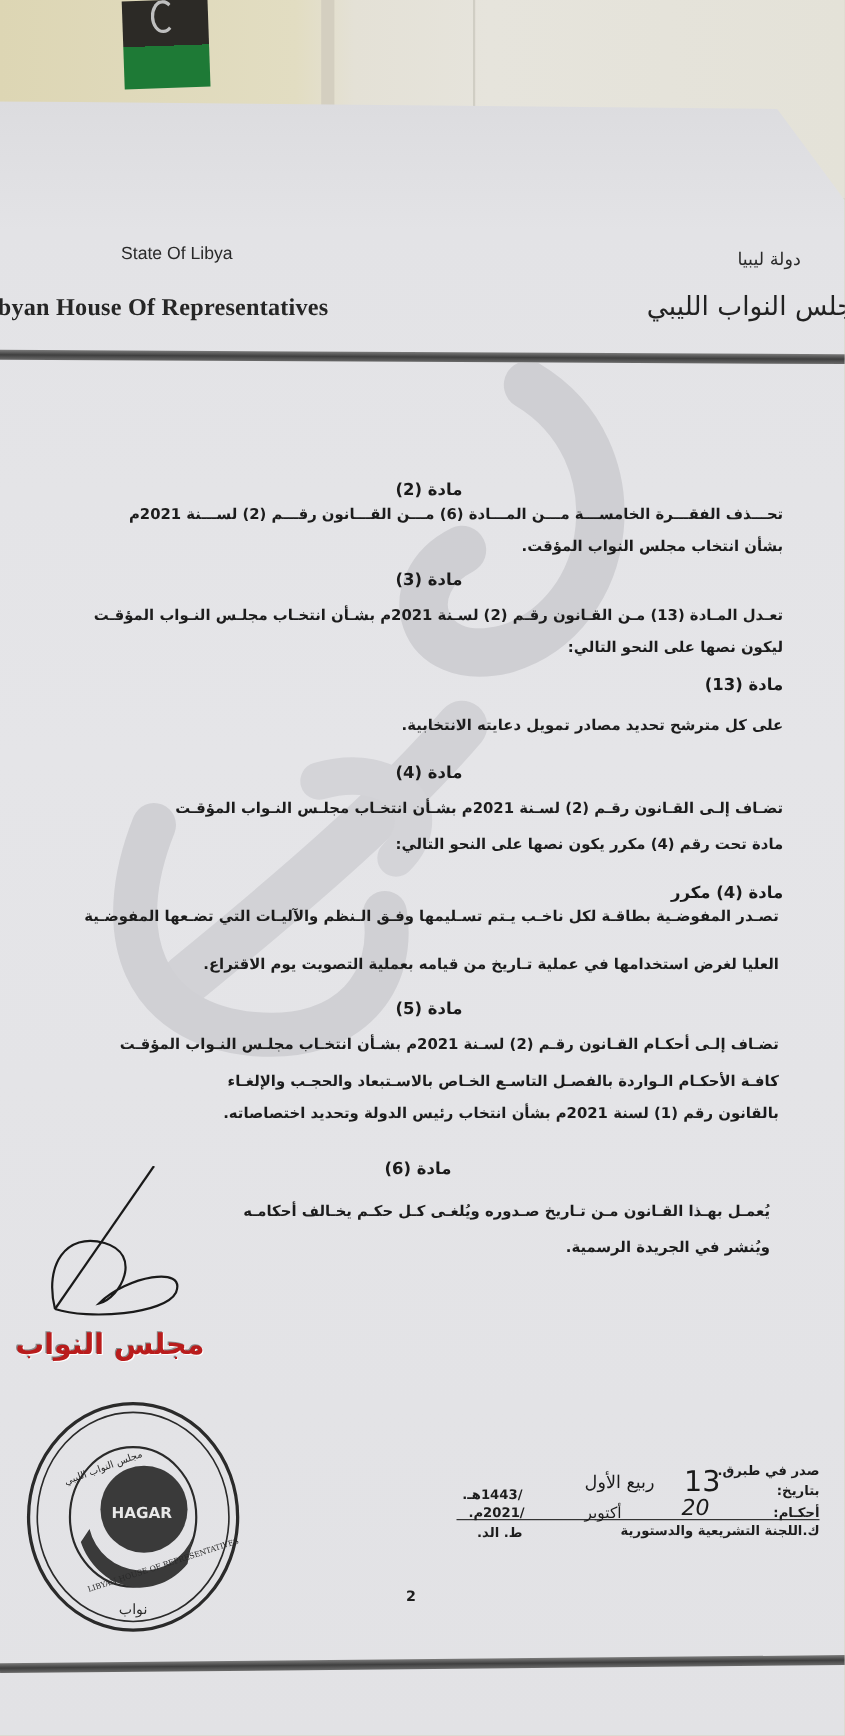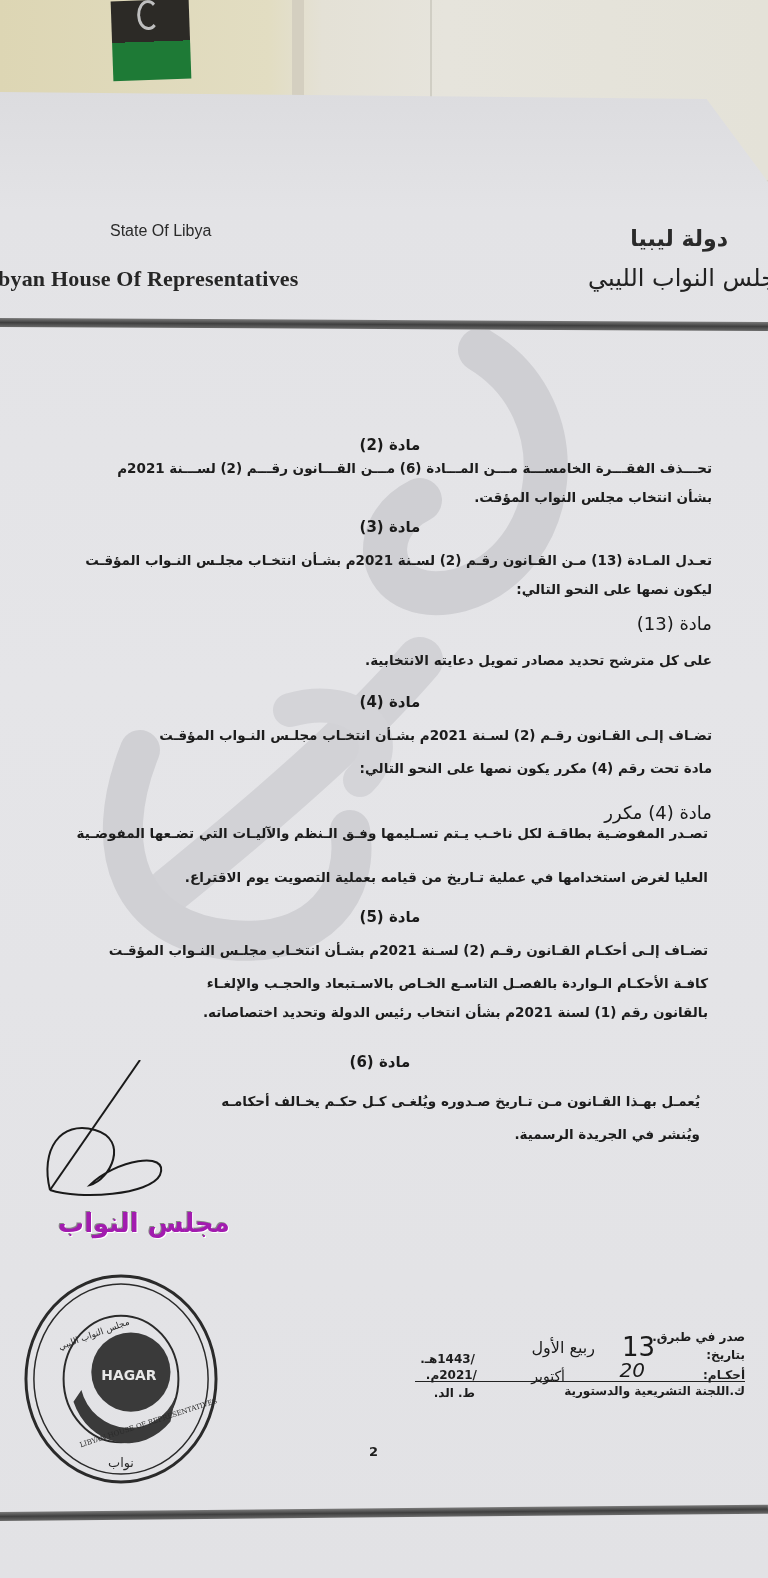--- a/index.html
+++ b/index.html
@@ -21,35 +21,35 @@
     .paper { position: absolute; left: 0; top: 92px; width: 768px; height: 1486px;
              background: linear-gradient(180deg, #dcdcdf 0%, #e3e3e6 8%, #e5e5e8 40%, #e2e2e5 100%);
              clip-path: polygon(0 0, 92% 7px, 100% 90px, 100% 100%, 0 100%); }
 
     .watermark { position: absolute; left: 60px; top: 330px; width: 520px; height: 640px; pointer-events: none; }
 
     .header-en-1 { position: absolute; left: 110px; top: 222px; font-family: "Liberation Sans", sans-serif;
                    font-size: 16px; color: #2a2a2a; }
     .header-en-2 { position: absolute; left: -2px; top: 266px; font-family: "Liberation Serif", serif;
                    font-size: 22px; color: #262626; font-weight: bold; letter-spacing: 0.2px; }
-    .header-ar-1 { position: absolute; right: 40px; top: 226px; font-size: 22px; color: #2a2a2a; direction: rtl; font-weight: bold; }
+    .header-ar-1 { position: absolute; right: 40px; top: 226px; font-size: 16px; color: #2a2a2a; direction: rtl; }
     .header-ar-2 { position: absolute; right: -8px; top: 264px; font-size: 24px; color: #222; direction: rtl; }
 
     .rule { position: absolute; left: 0; height: 9px; background: linear-gradient(180deg,#7a7a7a,#3f3f3f 50%,#6a6a6a); }
     .rule-top { top: 318px; width: 768px; transform: rotate(0.3deg); transform-origin: left; }
     .rule-bottom { top: 1512px; width: 768px; transform: rotate(-0.55deg); transform-origin: left; }
 
     .body-text { position: absolute; right: 56px; direction: rtl; font-size: 13.5px; font-weight: bold;
                  color: #1c1c1c; white-space: nowrap; }
     .art-title { position: absolute; direction: rtl; font-size: 15px; font-weight: bold; color: #1a1a1a; text-align: center; }
-    .sub-title { position: absolute; right: 56px; direction: rtl; font-size: 18px; font-weight: normal; color: #1a1a1a; }
+    .sub-title { position: absolute; right: 56px; direction: rtl; font-size: 15px; font-weight: bold; color: #1a1a1a; }
 
     .signature { position: absolute; left: 20px; top: 1060px; width: 200px; height: 140px; }
-    .council-label { position: absolute; left: 14px; top: 1208px; font-size: 26px; font-weight: bold; color: #a21caf;
-                     direction: rtl; text-shadow: 1px 1px 0 #fff, -1px -1px 0 #888; margin-left: 44px; }
+    .council-label { position: absolute; left: 14px; top: 1208px; font-size: 26px; font-weight: bold; color: #b91c1c;
+                     direction: rtl; text-shadow: 1px 1px 0 #fff, -1px -1px 0 #888; }
 
     .seal { position: absolute; left: 22px; top: 1272px; width: 198px; height: 214px; }
 
     .footer-block { position: absolute; left: 415px; top: 1330px; width: 330px; height: 100px; direction: rtl;
                     font-size: 12px; font-weight: bold; color: #1d1d1d; }
     .footer-line { position: absolute; right: 0; white-space: nowrap; }
     .hand { font-family: "DejaVu Sans", sans-serif; font-weight: normal; color: #1a1a1a; }
     .underline-rule { position: absolute; left: 0; right: 0; top: 51px; height: 1px; background: #222; }
 
     .page-num { position: absolute; left: 369px; top: 1444px; font-size: 13px; font-weight: bold; color: #1d1d1d; }

